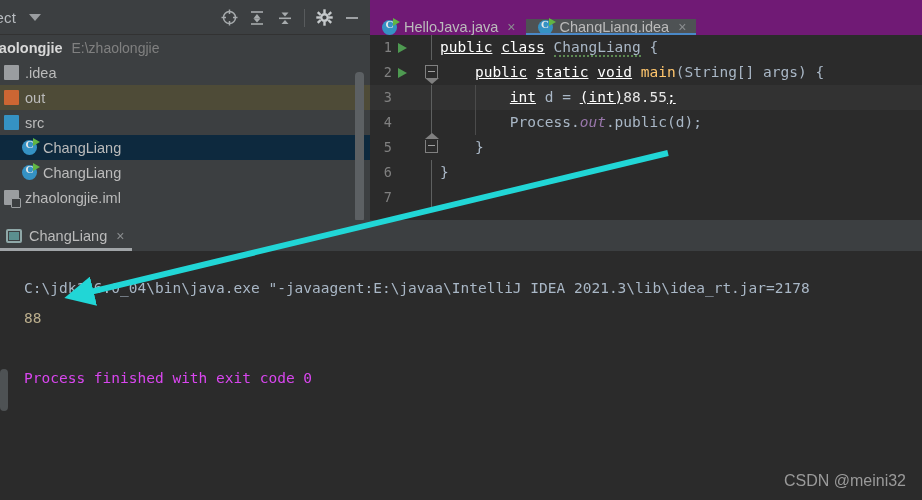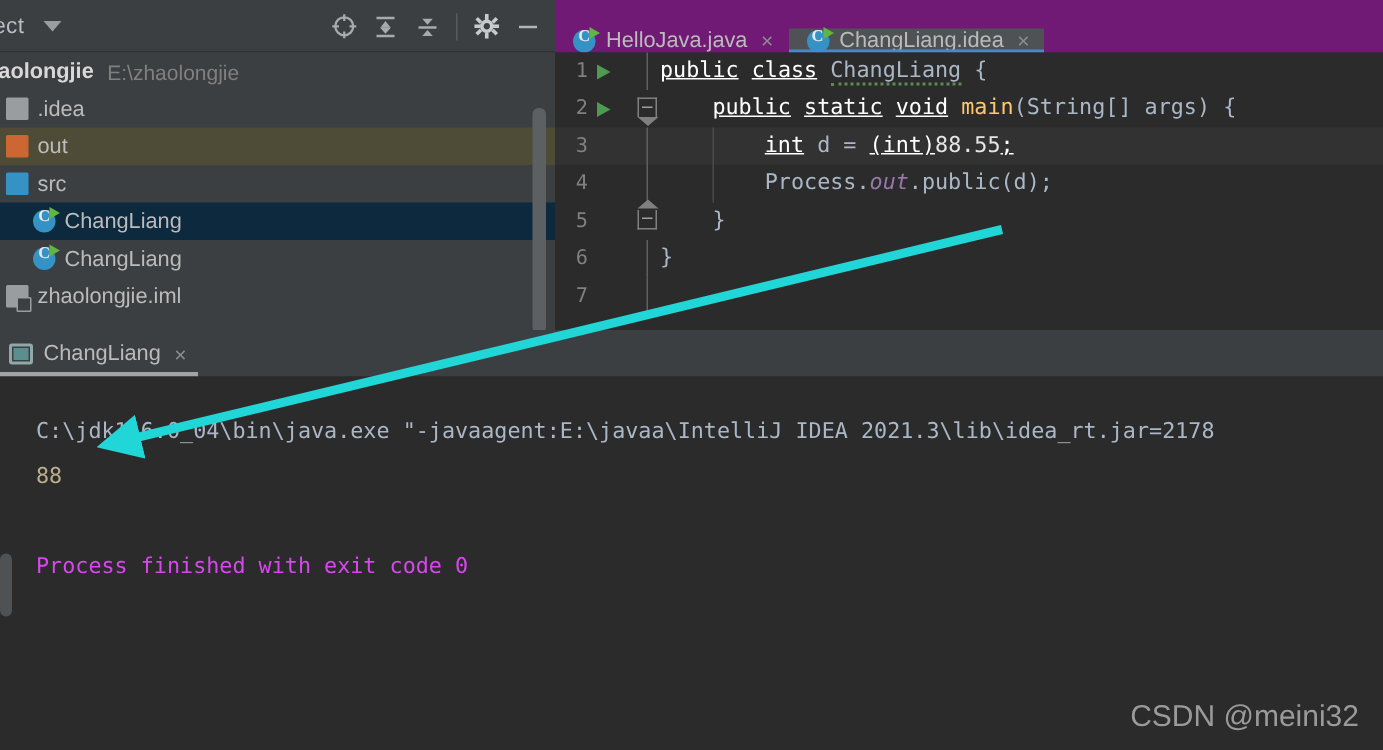--- a/index.html
+++ b/index.html
@@ -192,21 +192,21 @@
     position: absolute; left: 0px; top: 118px; width: 8px; height: 42px;
     background: #4e5254; border-radius: 4px;
   }
 
   
   #annotation { position: absolute; left: 0; top: 0; width: 922px; height: 500px; pointer-events: none; }
 
   
   #watermark {
     position: absolute; right: 16px; bottom: 10px;
-    color: #9a9a9a; font-size: 20px; font-family: "Liberation Sans", sans-serif;
+    color: #9a9a9a; font-size: 16px; font-family: "Liberation Sans", sans-serif;
   }
 </style>
 </head>
 <body>
 
 <div id="root">
 
   <div id="project-panel">
 
     <div id="project-header">

